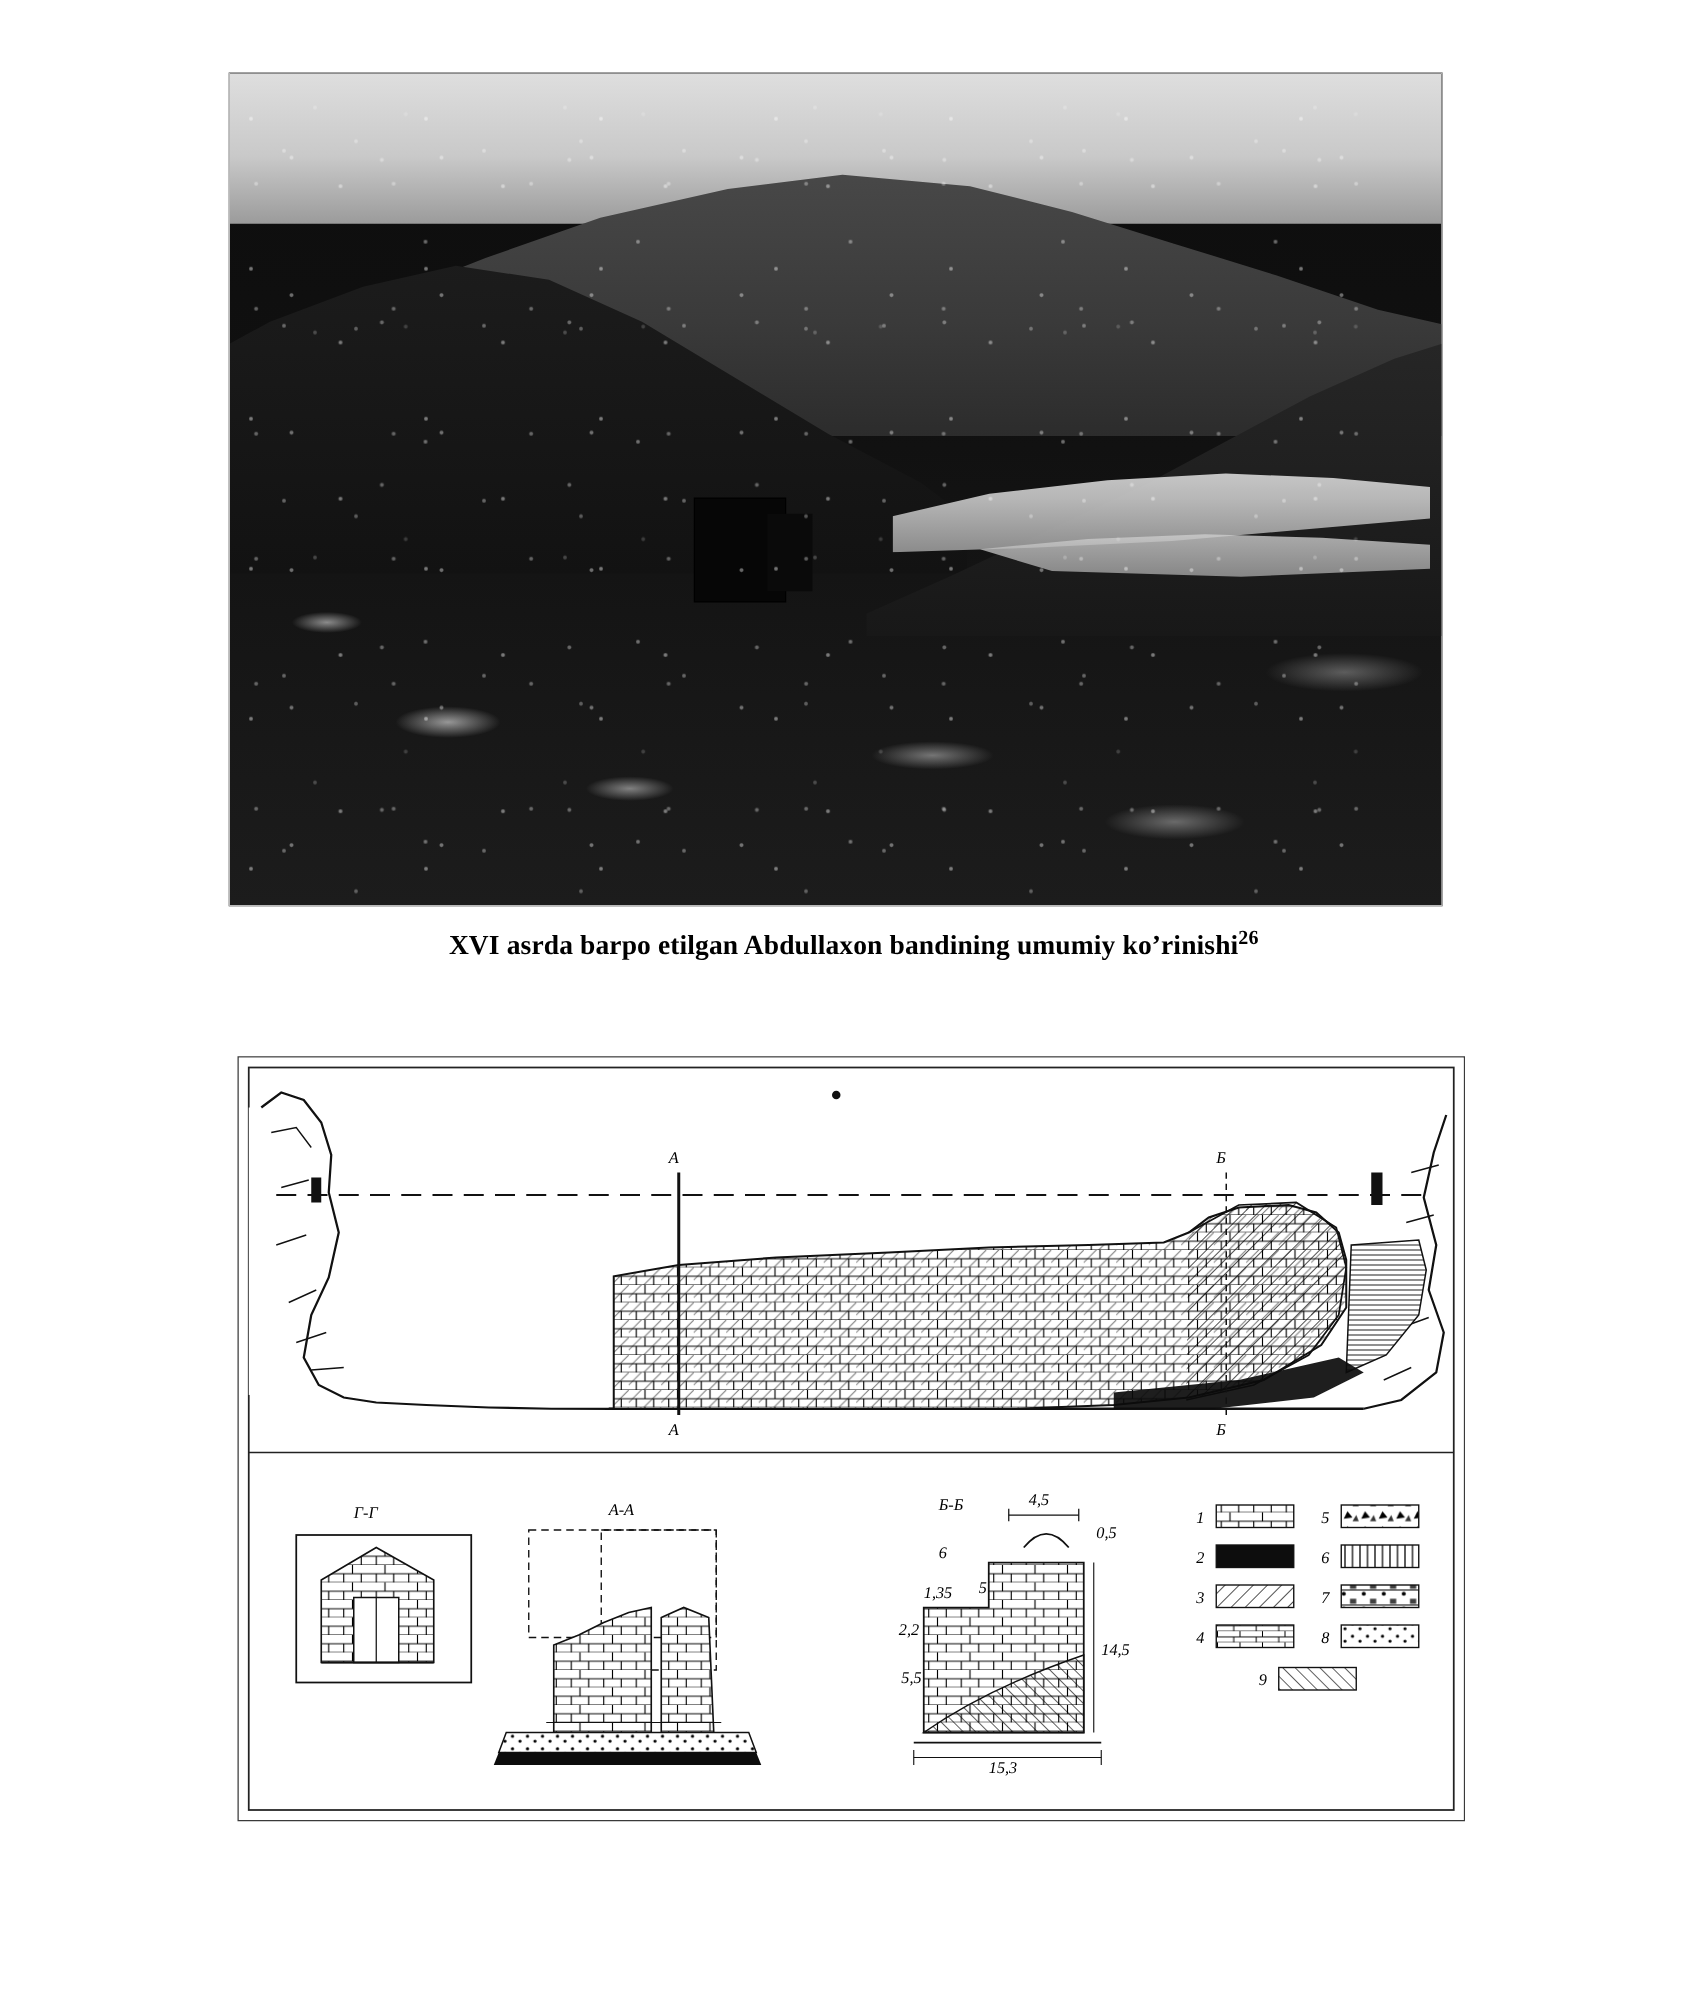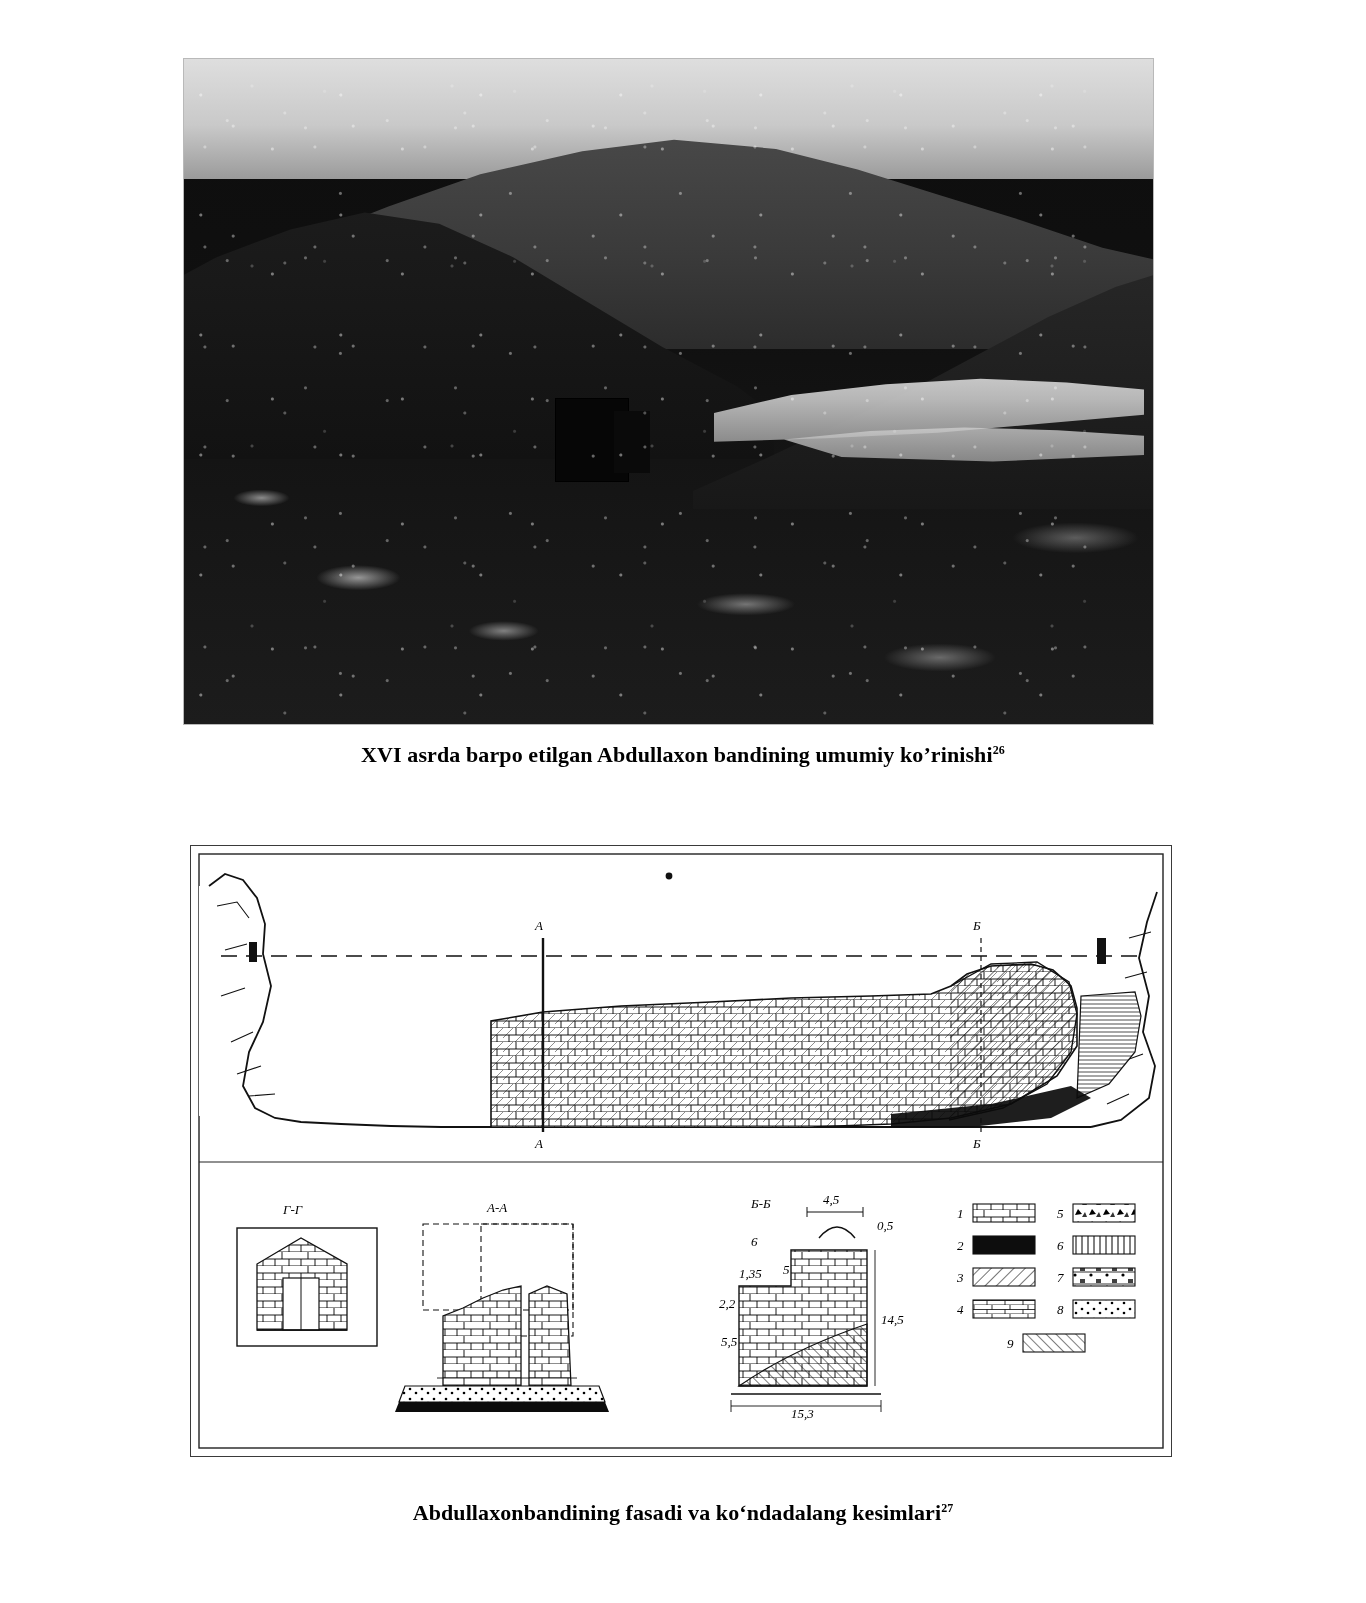--- a/index.html
+++ b/index.html
@@ -129,21 +129,21 @@
   .caption {
     position: absolute;
     left: 0;
     width: 1366px;
     text-align: center;
     font-weight: bold;
     font-size: 22px;
     letter-spacing: .1px;
   }
   .caption sup {
-    font-size: 12px;
+    font-size: 16px;
     vertical-align: super;
   }
   #caption-1 { top: 742px; }
   #caption-2 { top: 1500px; }
 
   
   .figure-drawing-wrap {
     position: absolute;
     left: 190px;
     top: 845px;
@@ -348,17 +348,14 @@
 
         <text x="866" y="468" class="hatch-label">8</text>
         <rect x="882" y="454" width="62" height="18" fill="url(#p-dots)" stroke="#111" stroke-width="1.1"></rect>
 
         <text x="816" y="502" class="hatch-label">9</text>
         <rect x="832" y="488" width="62" height="18" fill="url(#p-diag2)" stroke="#111" stroke-width="1.1"></rect>
       </g>
     </svg>
   </div>
 
-  <div class="caption" id="caption-2">
-    <span>Abdullaxonbandining fasadi va ko‘ndadalang kesimlari</span><sup>27</sup>
-  </div>
 
 </div>
 
 </body></html>

